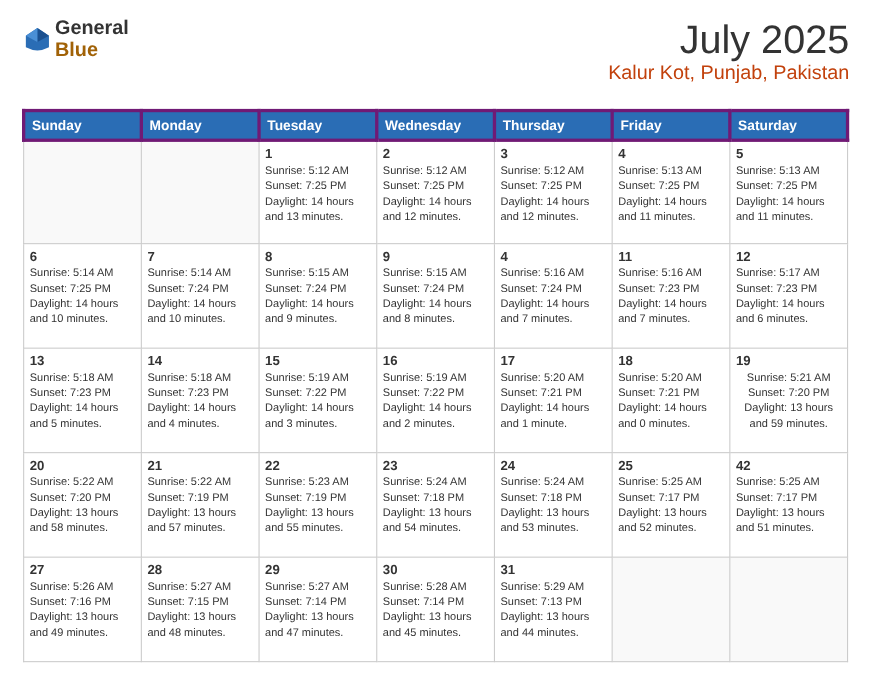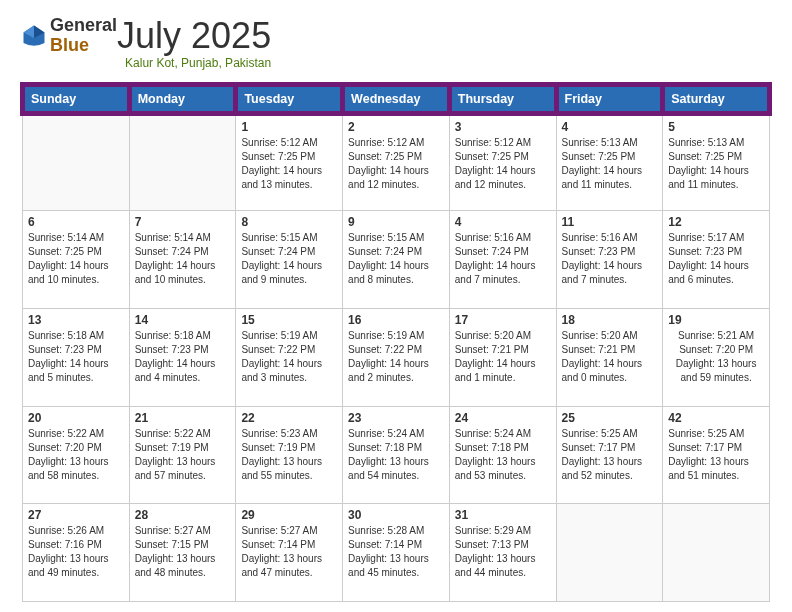--- a/index.html
+++ b/index.html
@@ -12,22 +12,23 @@
     }
     .page {
       width: 792px;
       height: 612px;
       padding: 16px 20px 10px 20px;
       display: flex;
       flex-direction: column;
     }
     .header {
       display: flex;
+      justify-content: space-between;
       align-items: flex-start;
-      margin-bottom: 12px;
+      margin-bottom: 22px;
     }
     .logo {
       display: flex;
       align-items: center;
       gap: 0px;
     }
     .logo-text {
       font-size: 18px;
       font-weight: bold;
       line-height: 1.1;
@@ -42,37 +43,37 @@
     .title-block {
       text-align: right;
     }
     .month-title {
       font-size: 36px;
       font-weight: normal;
       color: #333;
       line-height: 1.1;
     }
     .subtitle {
-      font-size: 12px;
-      color: #4d7c0f;
+      font-size: 18px;
+      color: #c2410c;
     }
     .calendar {
       flex: 1;
       border: 1px solid #ccc;
       border-collapse: collapse;
       width: 100%;
       table-layout: fixed;
     }
     .calendar th {
       background-color: #2a6db5;
       color: #fff;
       text-align: left;
       padding: 5px 6px;
       font-size: 12.5px;
-      border: 5px solid #701a75;
+      border: 3px solid #701a75;
     }
     .calendar td {
       border: 1px solid #ccc;
       vertical-align: top;
       padding: 4px 5px;
       font-size: 10px;
       color: #333;
       background: #fff;
       height: 86px;
     }

